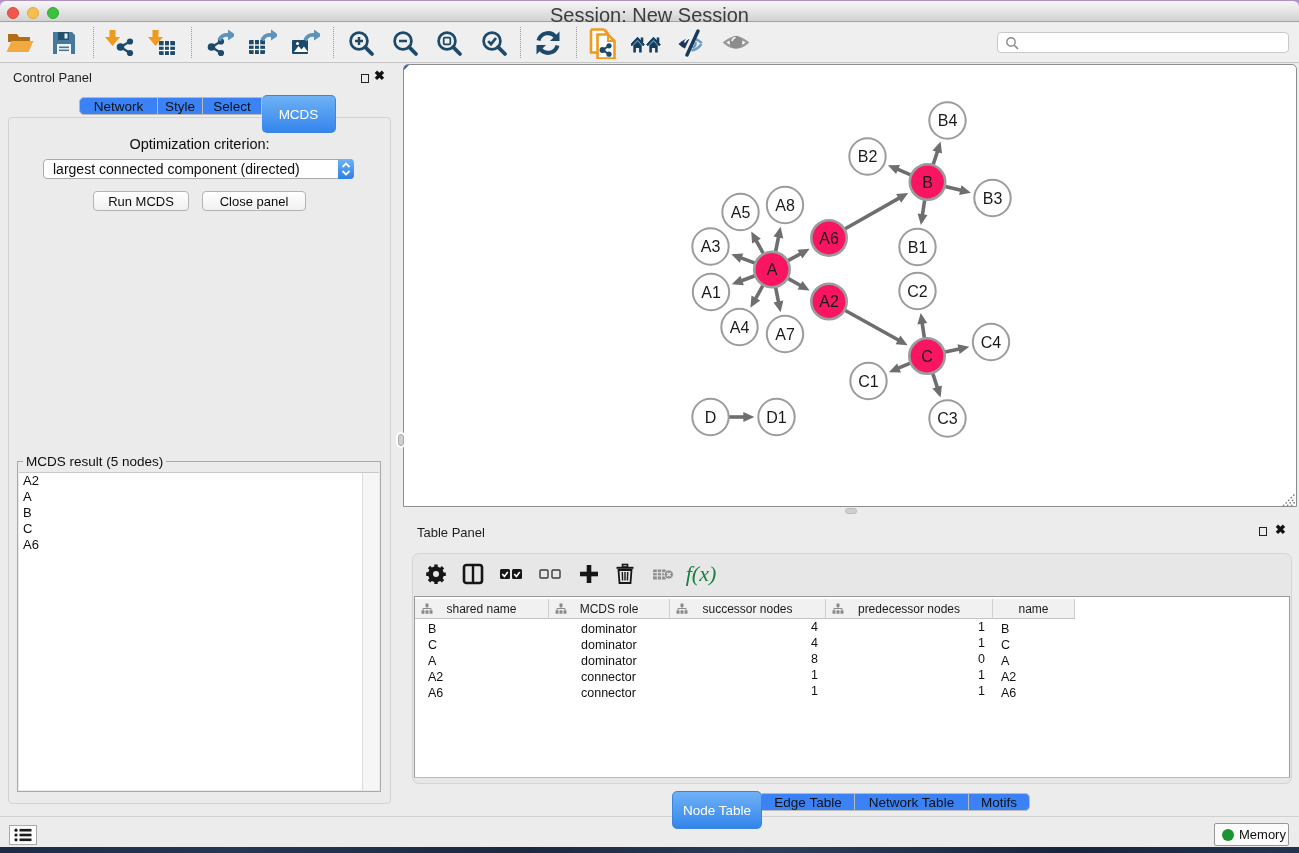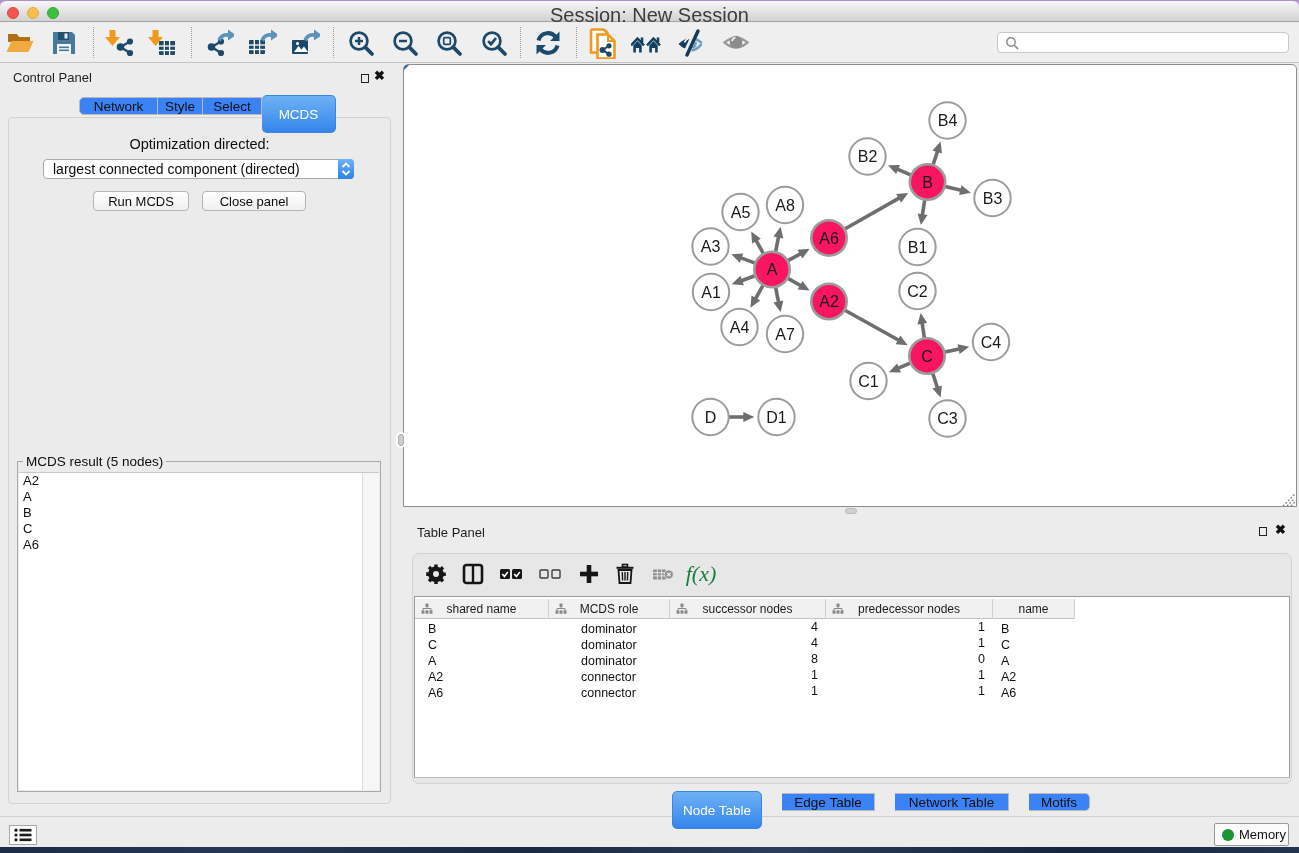--- a/index.html
+++ b/index.html
@@ -55,21 +55,21 @@
 
 #tpTitle{left:417px;top:525px;font-size:13px;color:#1e1e1e;z-index:6;}
 #tpFloat{left:1259px;top:527px;width:8px;height:9px;border:1.5px solid #222;z-index:6;}
 #tpClose{left:1275px;top:522px;font-size:13px;font-weight:bold;color:#111;z-index:6;}
 #tpPanel{left:412px;top:553px;width:880px;height:231px;background:#e7e7e7;border:1px solid #d4d4d4;border-radius:7px;z-index:3;}
 #tbl{left:414px;top:596px;width:876px;height:182px;background:#fff;border:1px solid #9b9b9b;border-bottom:1px solid #bbb;z-index:6;font-size:12px;color:#111;}
 .th{position:absolute;top:2px;height:20px;background:#f1f1f1;border-right:1px solid #cfcfcf;border-bottom:1px solid #c4c4c4;display:flex;align-items:center;justify-content:center;font-size:12px;color:#1b1b1b;}
 .th svg{position:absolute;left:6px;top:4px;}
 .td{position:absolute;height:16px;line-height:16px;font-size:12.5px;color:#111;}
 
-#btmTabs{left:672px;top:793px;gap:20px;}
+#btmTabs{left:672px;top:793px;}
 
 #statusbar{left:0;top:816px;width:1299px;height:31px;background:#ececec;border-top:1px solid #d0d0d0;z-index:5;}
 #listbtn{position:absolute;left:9px;top:8px;width:28px;height:20px;background:#fdfdfd;border:1px solid #a8a8a8;display:flex;align-items:center;justify-content:center;}
 #membtn{position:absolute;left:1214px;top:6px;width:75px;height:23px;background:#fbfbfb;border:1px solid #989898;border-radius:2px;display:flex;align-items:center;font-size:13px;color:#111;}
 #membtn .dot{width:12px;height:12px;border-radius:50%;background:#1b9431;margin:0 5px 0 7px;flex:none;}
 .edges line{stroke:#6e6e6e;stroke-width:3.6;}
 .edges polygon{fill:#6e6e6e;}
 .wn{fill:#fff;stroke:#9c9c9c;stroke-width:2;}
 .pn{fill:#f91562;stroke:#9c9c9c;stroke-width:2.6;}
 #netsvg text{font-size:16px;fill:#1a1a1a;text-anchor:middle;font-family:"Liberation Sans",sans-serif;}
@@ -260,21 +260,21 @@
 <div class="abs" id="cpTitle">Control Panel</div>
 <div class="abs" id="cpFloat"></div>
 <div class="abs" id="cpClose">✖</div>
 <div class="abs" id="cpPanel"></div>
 <div class="tabs" id="cpTabs">
  <div class="tab first" style="width:79px;">Network</div>
  <div class="tab" style="width:45px;">Style</div>
  <div class="tab" style="width:59px;">Select</div>
  <div class="tab last sel" style="width:74px;">MCDS</div>
 </div>
-<div class="abs" id="optLabel">Optimization directed:</div>
+<div class="abs" id="optLabel">Optimization criterion:</div>
 <div class="abs" id="combo">largest connected component (directed)<div id="comboBtn"><svg width="16" height="20" viewBox="0 0 16 20">
         <path d="M4.5 8 L8 4.5 L11.5 8" fill="none" stroke="#fff" stroke-width="1.8"></path>
         <path d="M4.5 12 L8 15.5 L11.5 12" fill="none" stroke="#fff" stroke-width="1.8"></path>
       </svg></div></div>
 <div class="btn" id="btnRun">Run MCDS</div>
 <div class="btn" id="btnClose">Close panel</div>
 <div class="abs" id="grpBox">
     <div id="grpLabel">MCDS result (5 nodes)</div>
 <div id="grpList">
       <div class="li">A2</div>

